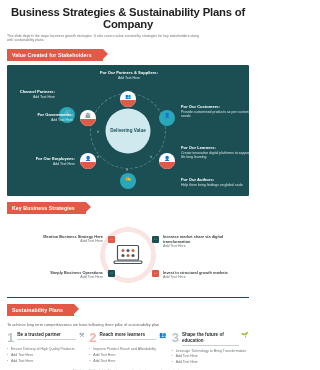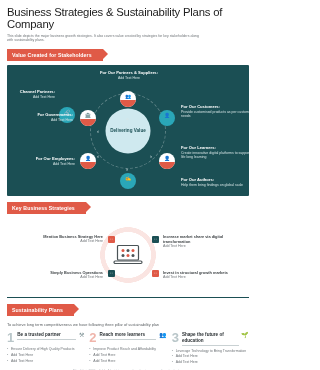--- a/index.html
+++ b/index.html
@@ -6,22 +6,22 @@
   body{
     width:256px;height:370px;overflow:hidden;
     background:#ffffff;
     font-family:"Liberation Sans", sans-serif;
     color:#2b2b2b;
   }
   .slide{position:relative;width:256px;height:370px;box-sizing:border-box;padding:0 7px;}
 
   
   .title{
-    font-size:11.3px;font-weight:normal;line-height:12.4px;
-    color:#222222;letter-spacing:-0.2px;margin:6px 0 0 0;
+    font-size:11.3px;font-weight:bold;line-height:12.4px;
+    color:#222222;letter-spacing:-0.2px;margin:6px 0 0 0;text-align:center;
   }
   .subtitle{
     font-size:3.5px;line-height:4.6px;color:#6f7478;
     margin:3px 0 0 0;max-width:196px;
   }
 
   
   .ribbon{
     position:relative;display:inline-block;
     background:#e05a47;color:#ffffff;

